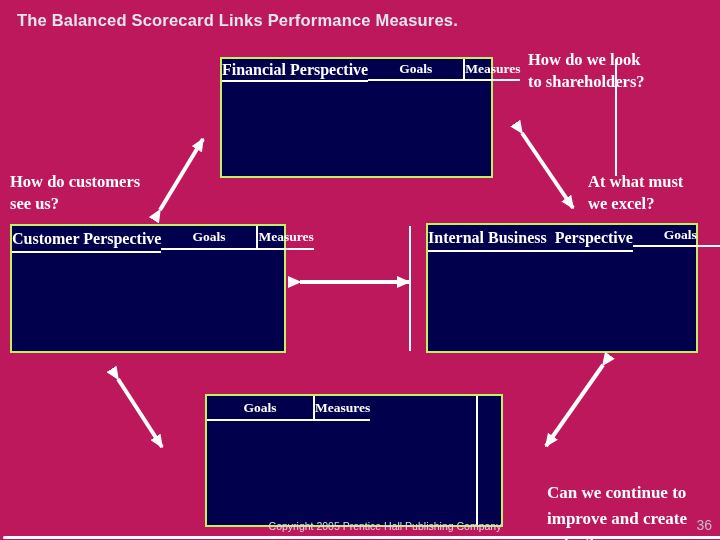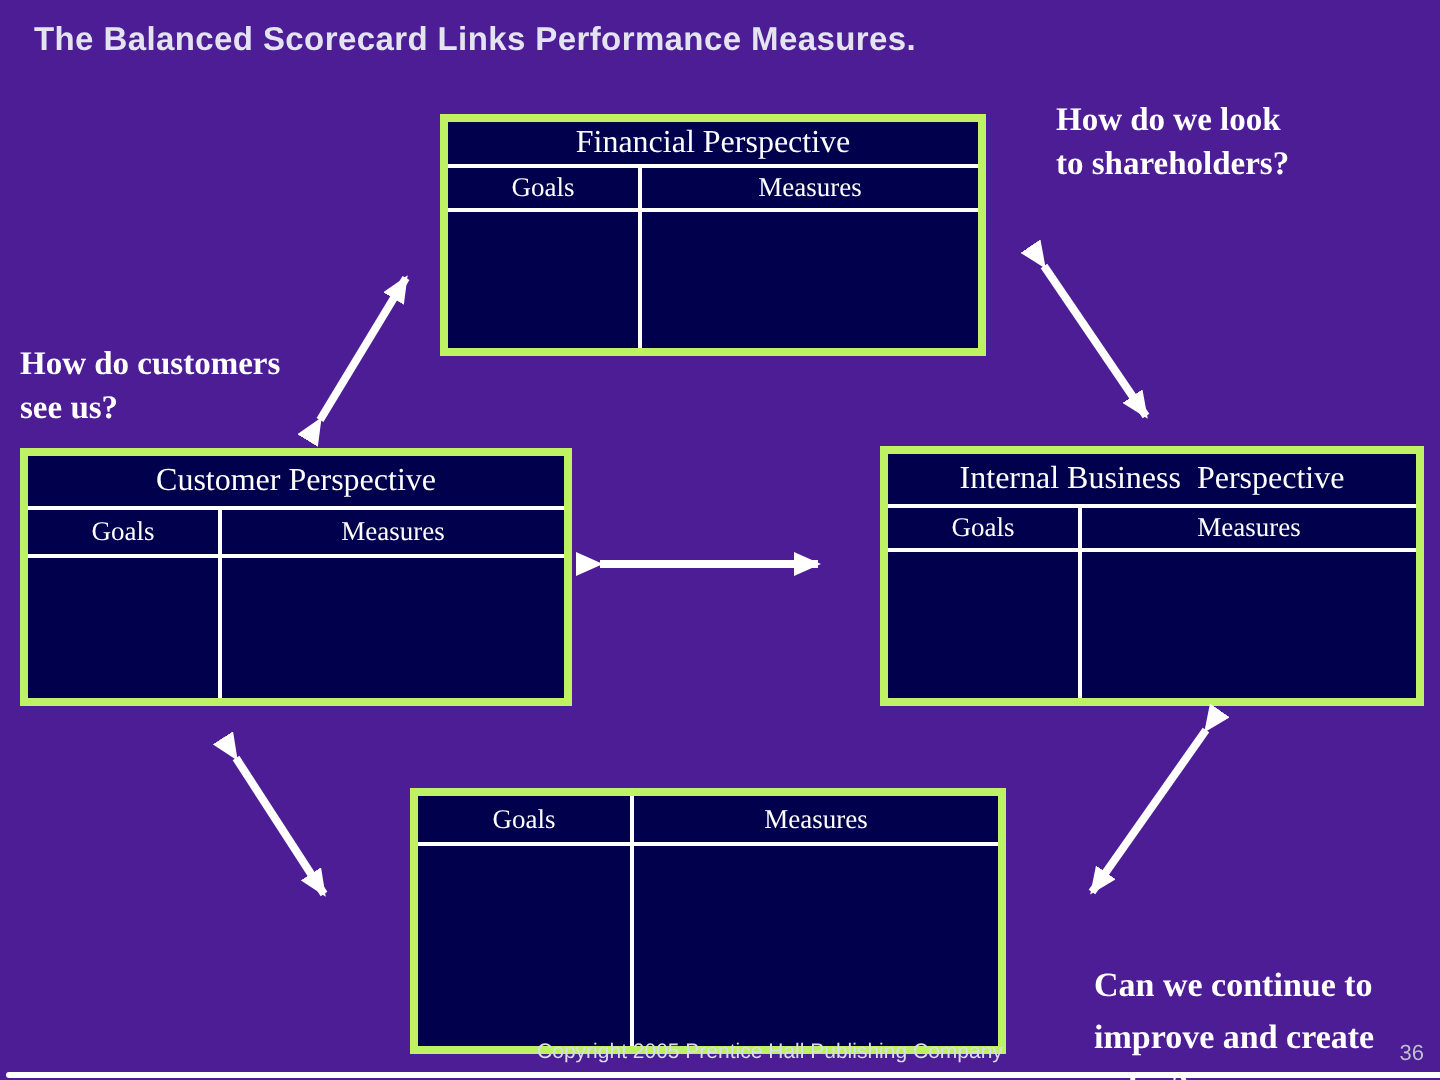--- a/index.html
+++ b/index.html
@@ -1,29 +1,29 @@
 <!DOCTYPE html>
 <html><head>
 <meta charset="utf-8">
 <style>
   html,body{margin:0;padding:0;}
   .slide{
     position:relative;width:720px;height:540px;overflow:hidden;
-    background:#4c1d95;
+    background:#be185d;
     font-family:"Liberation Serif", serif;
   }
   .slide-title{
     position:absolute;left:17px;top:11px;
     font-family:"Liberation Sans", sans-serif;
     font-weight:bold;font-size:16.5px;color:#E4E4F0;
     letter-spacing:0.2px;
   }
   .ptable{
-    position:absolute;background:#00004C;border:4px solid #bef264;
-    display:flex;flex-direction:column;color:#FFFFFF;font-weight:normal;
+    position:absolute;background:#00004C;border:2px solid #bef264;
+    display:flex;flex-direction:row;color:#FFFFFF;font-weight:bold;
     box-sizing:border-box;z-index:1;
   }
   .t-title{
     border-bottom:2px solid #FFFFFF;display:flex;align-items:center;justify-content:center;
     font-size:16px;white-space:pre-wrap;box-sizing:border-box;flex:0 0 auto;
   }
   .t-cols{display:flex;border-bottom:2px solid #FFFFFF;box-sizing:border-box;flex:0 0 auto;text-align:right;}
   .t-cols>div{display:flex;align-items:center;justify-content:center;font-size:13.5px;box-sizing:border-box;}
   .t-body{flex:1;display:flex;}
   .t-body>div{box-sizing:border-box;}
@@ -35,21 +35,21 @@
   }
   .q-value{font-size:17px;line-height:25.5px;}
   .arrows{position:absolute;left:0;top:0;width:720px;height:540px;z-index:2;pointer-events:none;}
   .copyright{
     position:absolute;left:230px;top:520px;width:310px;text-align:center;
     font-family:Liberation Sans, sans-serif;font-size:10.5px;color:#DDDDE8;
     z-index:3;font-weight:normal;
   }
   .page-num{
     position:absolute;right:8px;bottom:7px;
-    font-family:"Liberation Sans", sans-serif;font-size:11px;color:#BFBFD0;z-index:3;margin-left:48px;
+    font-family:"Liberation Sans", sans-serif;font-size:14px;color:#BFBFD0;z-index:3;margin-left:48px;
   }
   .bottom-line{
     position:absolute;left:3px;right:0;bottom:1px;height:3px;background:#FFFFFF;
     border-radius:3px 0 0 3px;z-index:4;
   }
 </style>
 </head>
 <body>
 
 <div class="slide">
@@ -86,21 +86,21 @@
     <div class="t-cols" style="height:24px">
       <div class="c1" style="width:97px">Goals</div>
       <div class="c2">Measures</div>
     </div>
     <div class="t-body">
       <div class="c1" style="width:97px"></div>
       <div class="c2"></div>
     </div>
   </div>
 
-  <div class="ptable" style="left:440px;top:223px;width:272px;height:130px">
+  <div class="ptable" style="left:426px;top:223px;width:272px;height:130px">
     <div class="t-title" style="height:27px">Internal Business  Perspective</div>
     <div class="t-cols" style="height:22px">
       <div class="c1" style="width:97px">Goals</div>
       <div class="c2">Measures</div>
     </div>
     <div class="t-body">
       <div class="c1" style="width:97px"></div>
       <div class="c2"></div>
     </div>
   </div>
@@ -113,20 +113,22 @@
     <div class="t-body">
       <div class="c1" style="width:108px"></div>
       <div class="c2"></div>
     </div>
   </div>
 
   <div class="q" style="left:528px;top:49px">How do we look
 to shareholders?</div>
   <div class="q" style="left:10px;top:171px">How do customers
 see us?</div>
+  <div class="q" style="left:588px;top:171px">At what must
+we excel?</div>
   <div class="q q-value" style="left:547px;top:480px">Can we continue to
 improve and create
 value?</div>
 
   <div class="copyright">Copyright 2005 Prentice Hall Publishing Company</div>
   <div class="page-num">36</div>
   <div class="bottom-line"></div>
 
 </div>
 

